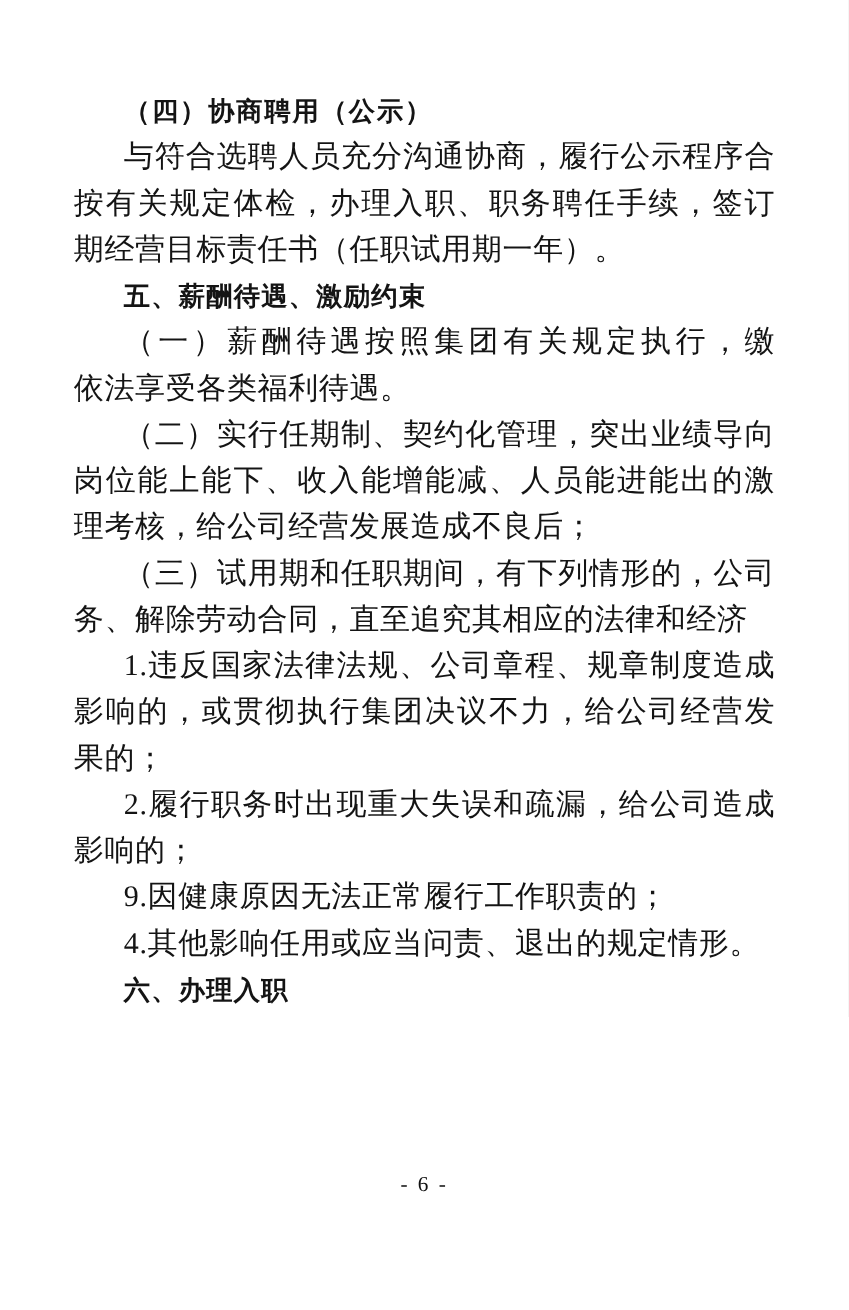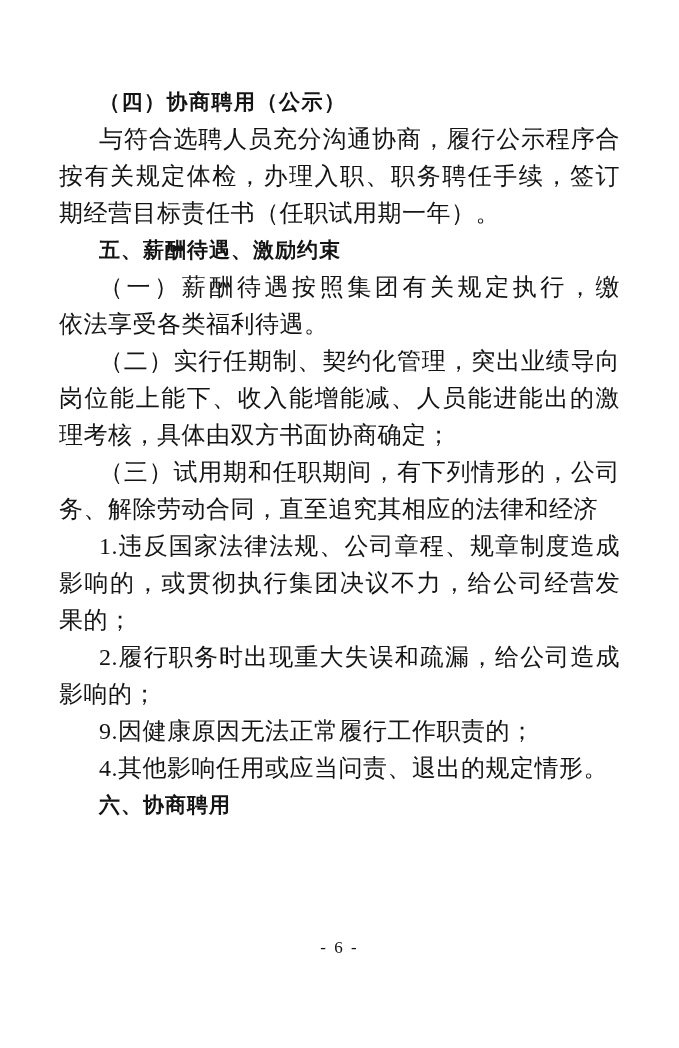--- a/index.html
+++ b/index.html
@@ -13,21 +13,21 @@
     height: 1048px;
     margin: 0 auto;
     background: #ffffff;
     overflow: hidden;
     font-family: "Liberation Serif", "DejaVu Serif", serif;
     color: #141414;
   }
   .doc-body {
     position: absolute;
     left: 59px;
-    top: 84px;
+    top: 71px;
     width: 561px;
   }
   .line {
     display: block;
     height: 37px;
     line-height: 37px;
     font-size: 24px;
     letter-spacing: 0.5px;
     overflow: hidden;
   }
@@ -69,26 +69,26 @@
   <div class="doc-body">
       <div class="line h2 indent">（四）协商聘用（公示）</div>
       <div class="line indent justify">与符合选聘人员充分沟通协商，履行公示程序合格后，</div>
       <div class="line justify">按有关规定体检，办理入职、职务聘任手续，签订年度和任</div>
       <div class="line">期经营目标责任书（任职试用期一年）。</div>
       <div class="line h1 indent">五、薪酬待遇、激励约束</div>
       <div class="line indent justify">（一）薪酬待遇按照集团有关规定执行，缴纳“五险两金”，</div>
       <div class="line">依法享受各类福利待遇。</div>
       <div class="line indent justify">（二）实行任期制、契约化管理，突出业绩导向考核，按照</div>
       <div class="line justify">岗位能上能下、收入能增能减、人员能进能出的激励约束方式管</div>
-      <div class="line">理考核，具体由双方书面协商确定；</div>
+      <div class="line">理考核，给公司经营发展造成不良后；</div>
       <div class="line indent justify">（三）试用期和任职期间，有下列情形的，公司有权解聘职</div>
       <div class="line">务、解除劳动合同，直至追究其相应的法律和经济责任。</div>
       <div class="line indent justify">1.违反国家法律法规、公司章程、规章制度造成损失或负面</div>
       <div class="line justify">影响的，或贯彻执行集团决议不力，给公司经营发展造成不良后</div>
       <div class="line">果的；</div>
       <div class="line indent justify">2.履行职务时出现重大失误和疏漏，给公司造成损失或负面</div>
       <div class="line">影响的；</div>
       <div class="line indent">9.因健康原因无法正常履行工作职责的；</div>
       <div class="line indent">4.其他影响任用或应当问责、退出的规定情形。</div>
-      <div class="line h1 indent">六、协商聘用</div>
+      <div class="line h1 indent">六、办理入职</div>
     </div>
   <div class="footer">- 6 -</div>
 </div>
 
 </body></html>

